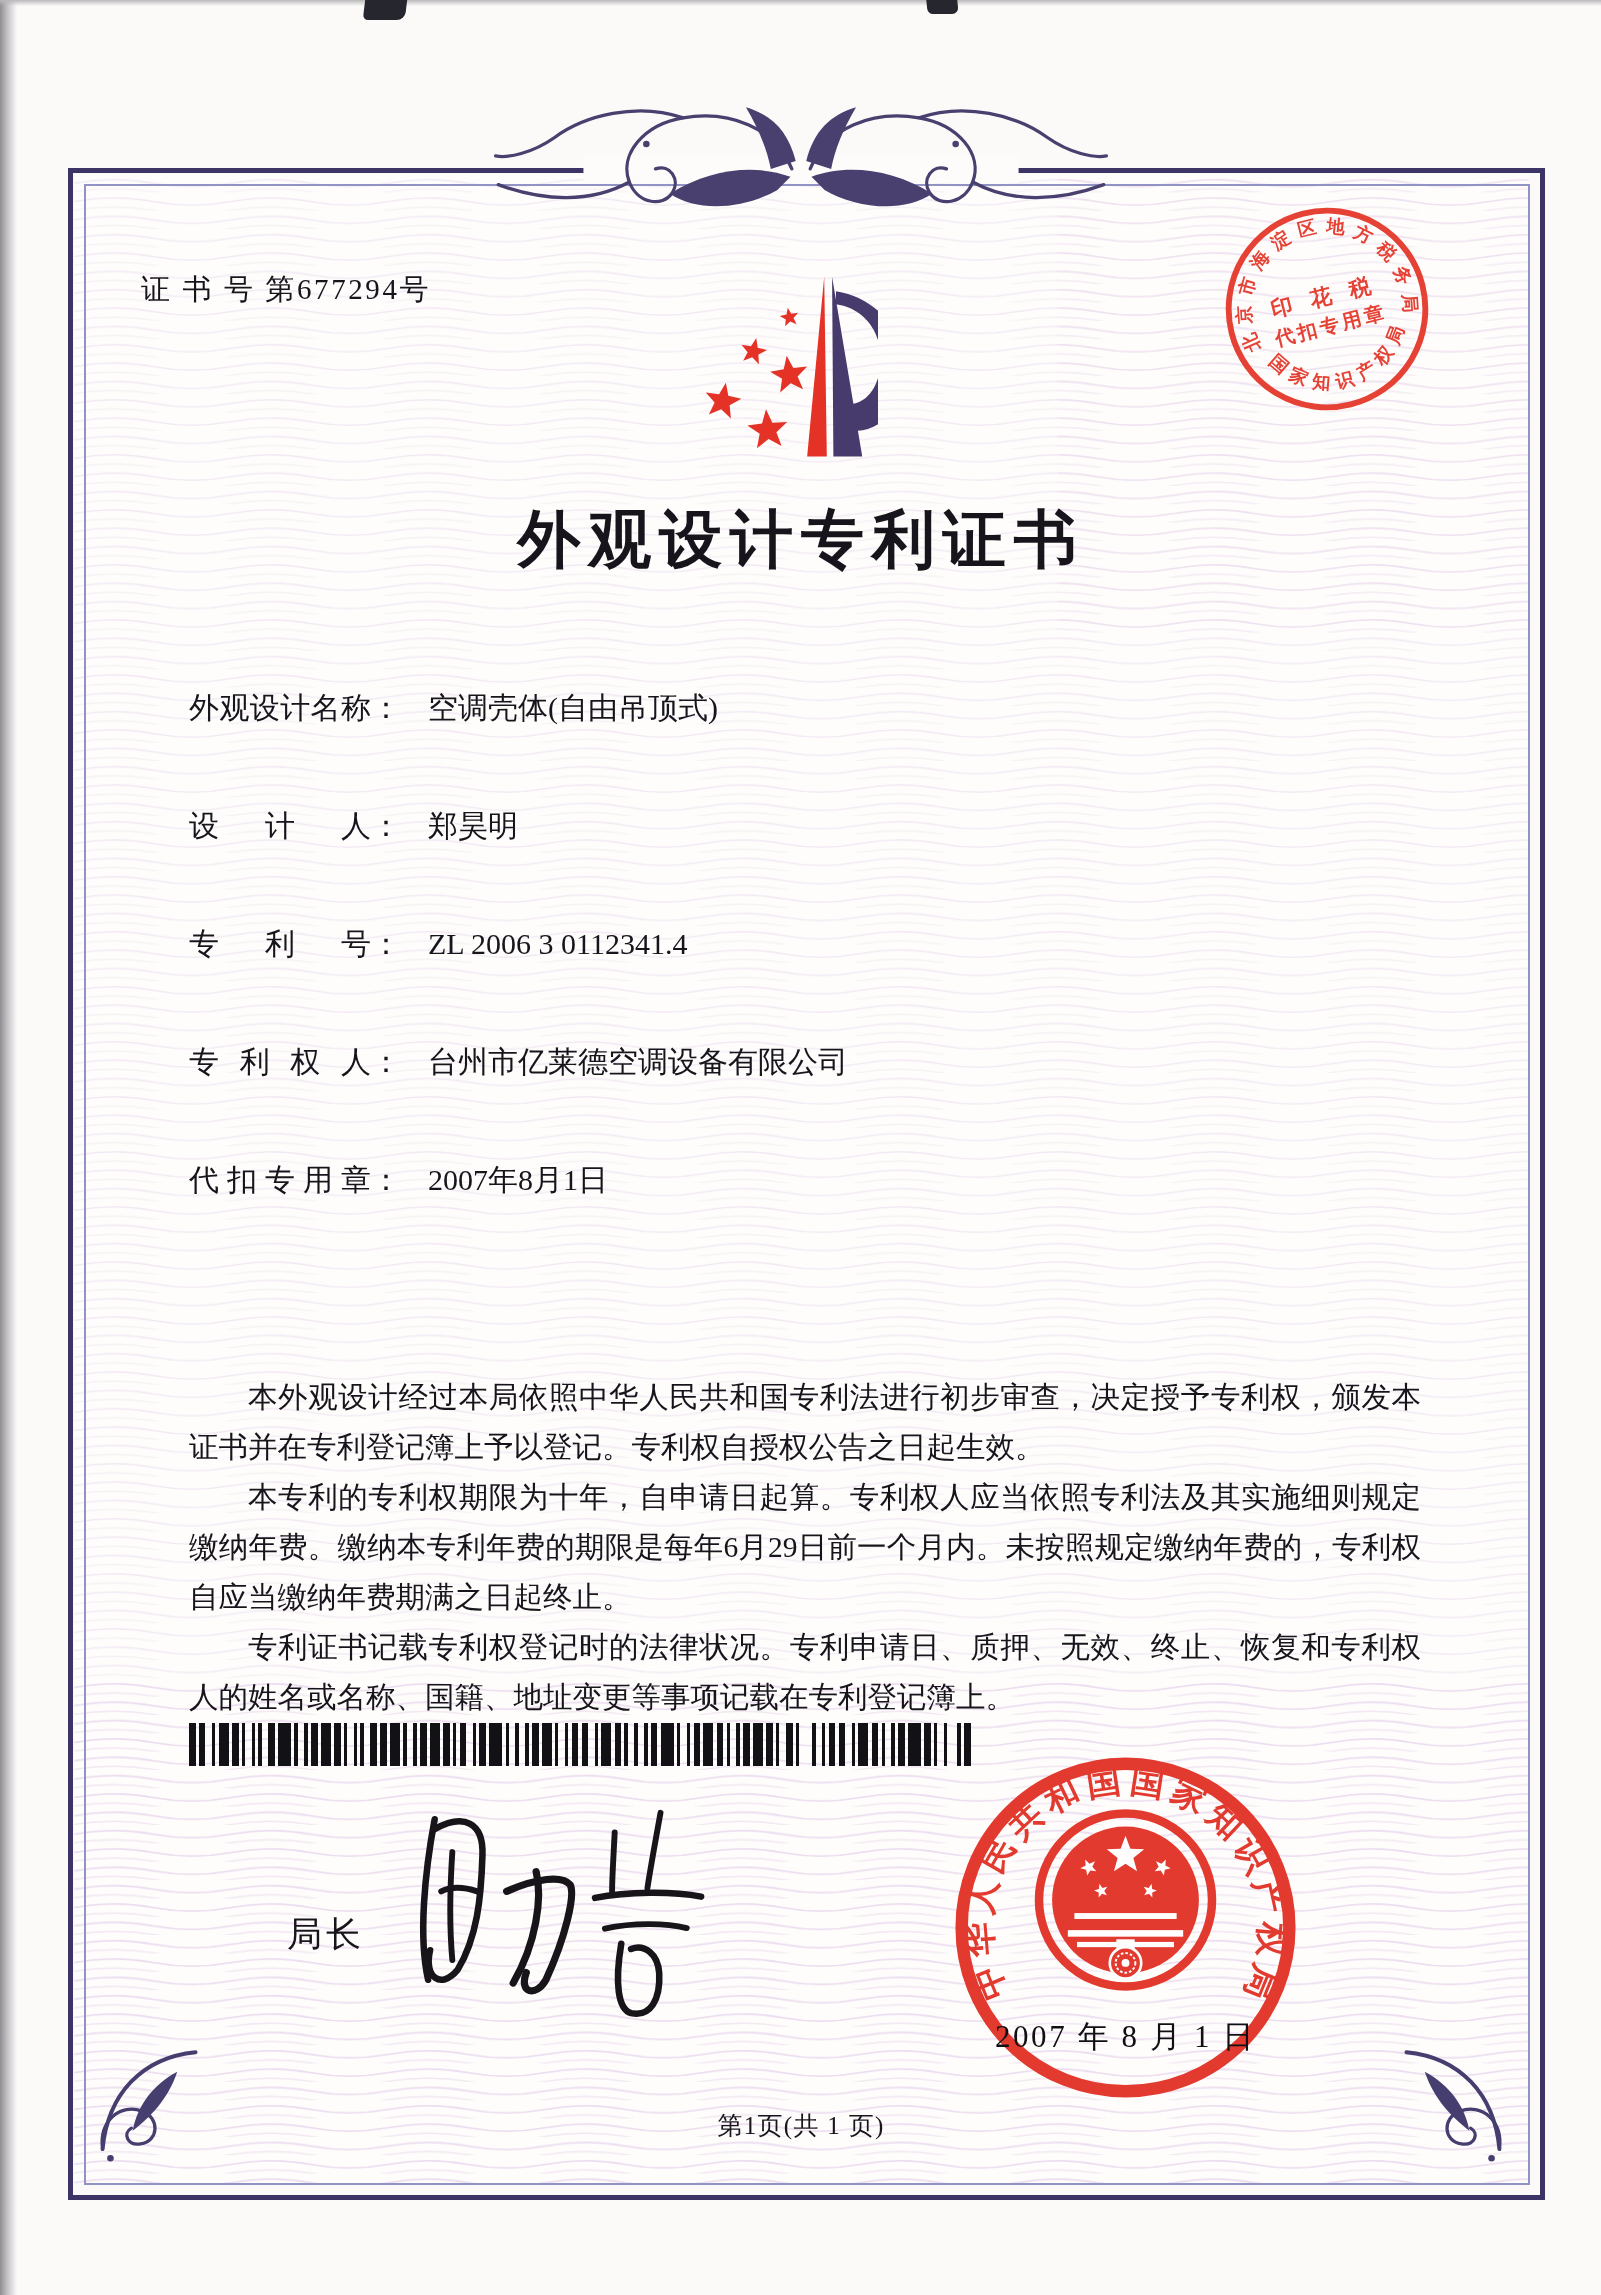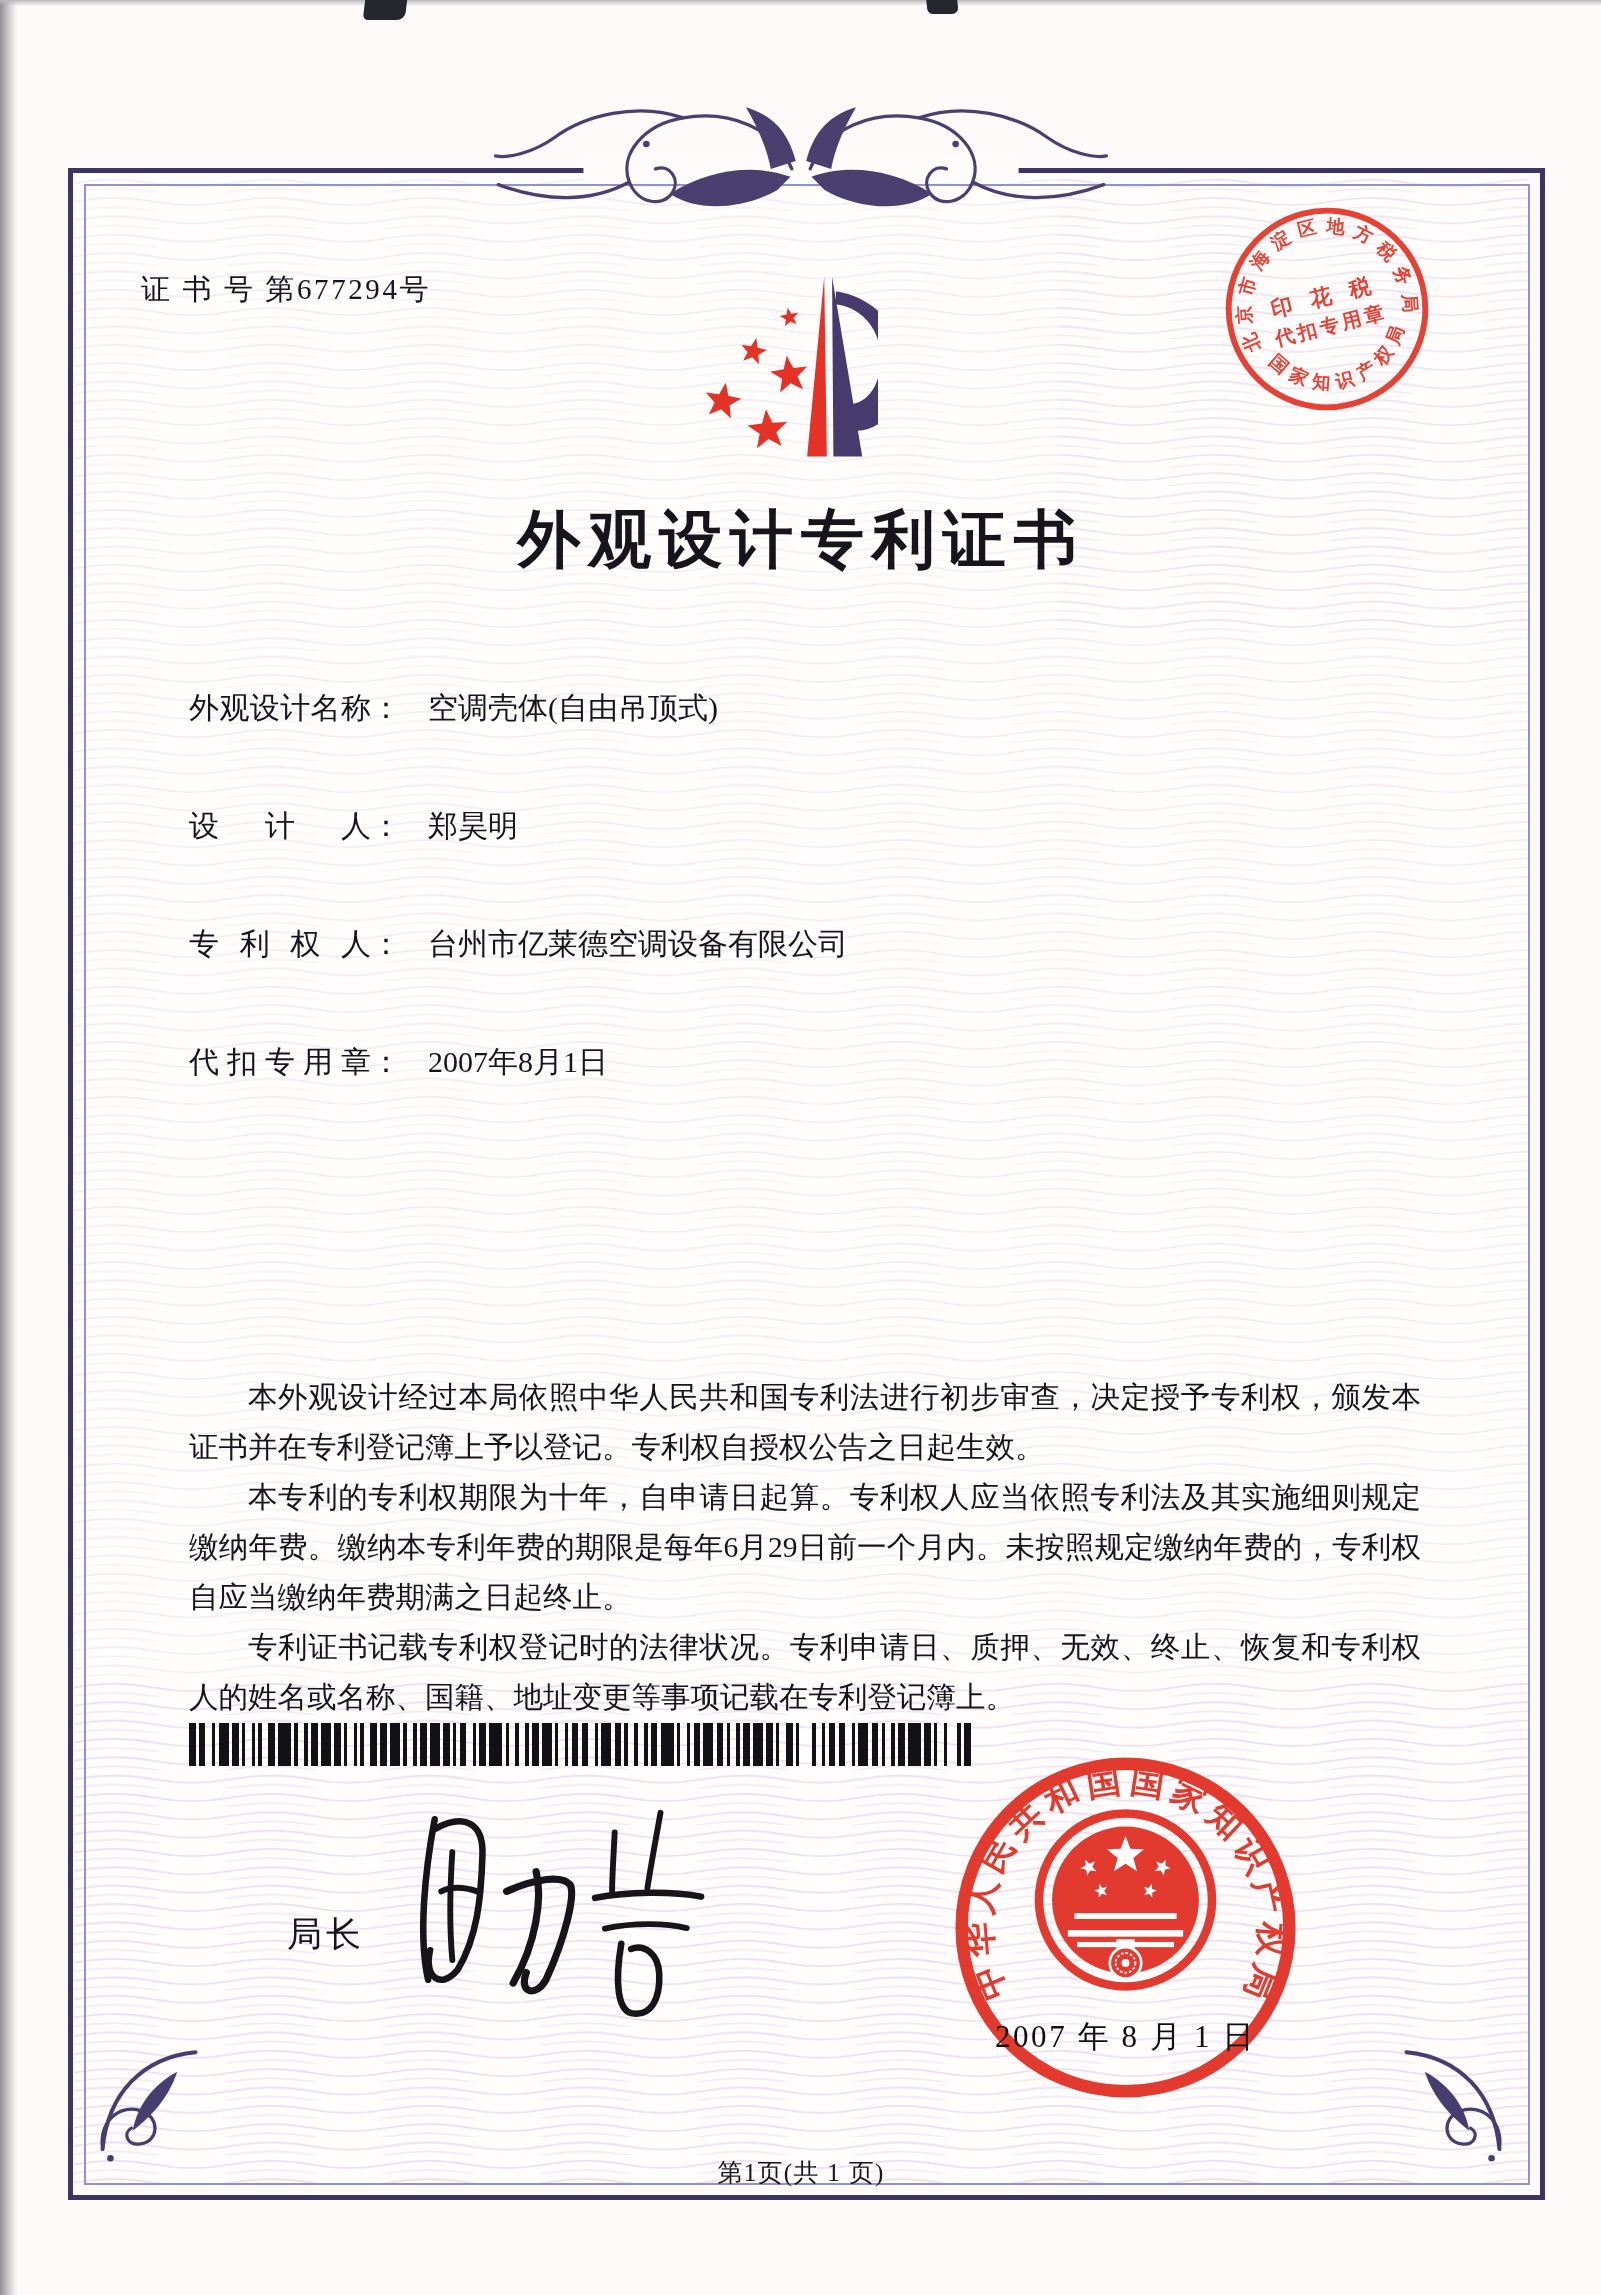--- a/index.html
+++ b/index.html
@@ -28,21 +28,21 @@
   .flabel{display:inline-block;width:182px;text-align:justify;text-align-last:justify;}
   .fvalue{margin-left:27px;}
   .bodytext{left:189px;top:1372px;width:1232px;font-size:29.5px;line-height:50px;text-align:justify;}
   .bodytext p{margin:0;text-indent:2em;}
   .barcode{left:189px;top:1723px;width:786px;height:43px;font-size:0;white-space:nowrap;overflow:hidden;}
   .barcode span{display:inline-block;height:43px;vertical-align:top;}
   .officer-title{left:287px;top:1911px;font-size:35px;letter-spacing:3.9px;}
   .signature{left:379px;top:1793px;}
   .seal-date{left:942px;top:2016px;width:367px;text-align:center;font-size:31px;
              letter-spacing:2.6px;color:#101014;z-index:5;}
-  .footer{left:0;top:2109px;width:100%;text-align:center;font-size:25px;letter-spacing:1.3px;margin-top:47px;}
+  .footer{left:0;top:2109px;width:100%;text-align:center;font-size:25px;letter-spacing:1.3px;}
   svg{display:block;}
 </style>
 </head>
 <body>
 
 <div class="abs scan-left"></div>
 <div class="abs scan-top"></div>
 <div class="abs scan-mark mark-a"></div>
 <div class="abs scan-mark mark-b"></div>
 
@@ -137,20 +137,23 @@
 </svg>
 
 <div class="abs title">外观设计专利证书</div>
 
 <div class="abs fields">
   <div class="frow">
     <span class="flabel">外观设计名称</span><span>：</span><span class="fvalue">空调壳体(自由吊顶式)</span>
   </div>
   <div class="frow">
     <span class="flabel">设计人</span><span>：</span><span class="fvalue">郑昊明</span>
+  </div>
+  <div class="frow">
+    <span class="flabel">专利号</span><span>：</span><span class="fvalue">ZL 2006 3 0112341.4</span>
   </div>
   <div class="frow">
     <span class="flabel">专利权人</span><span>：</span><span class="fvalue">台州市亿莱德空调设备有限公司</span>
   </div>
   <div class="frow">
     <span class="flabel">代扣专用章</span><span>：</span><span class="fvalue">2007年8月1日</span>
   </div>
 </div>
 
 <div class="abs bodytext">

